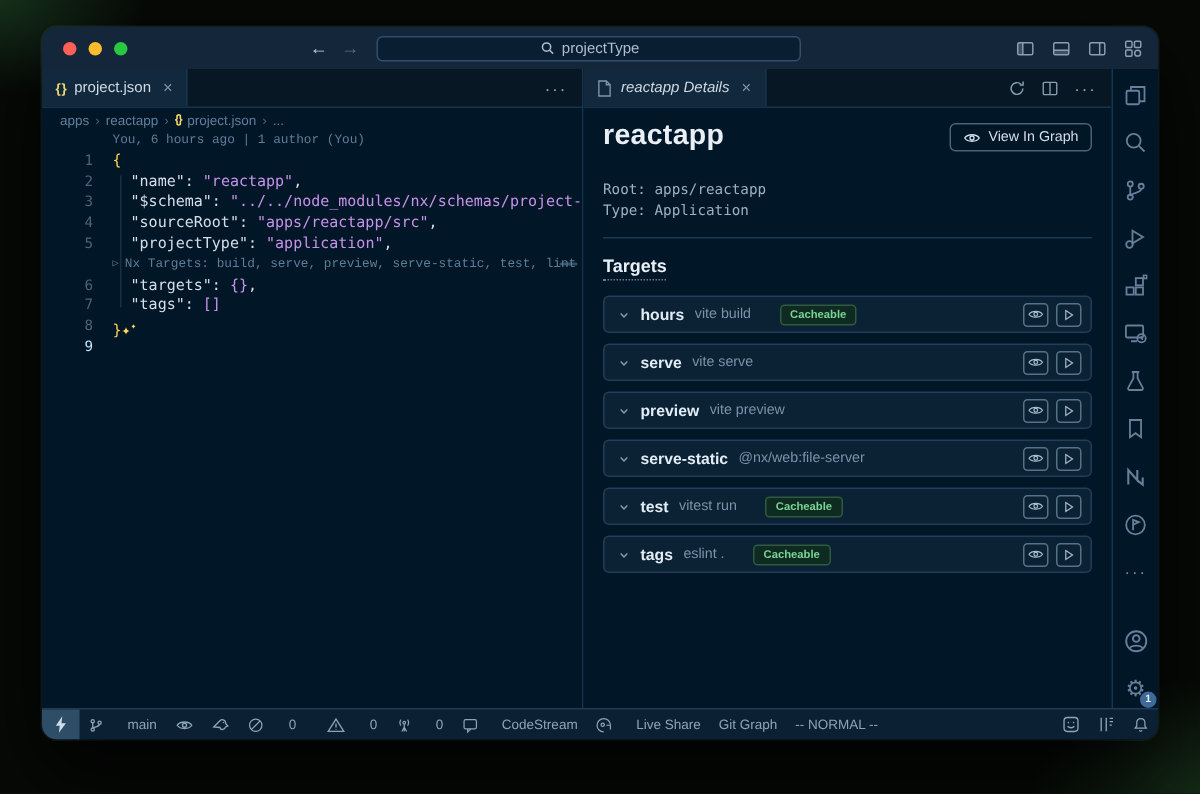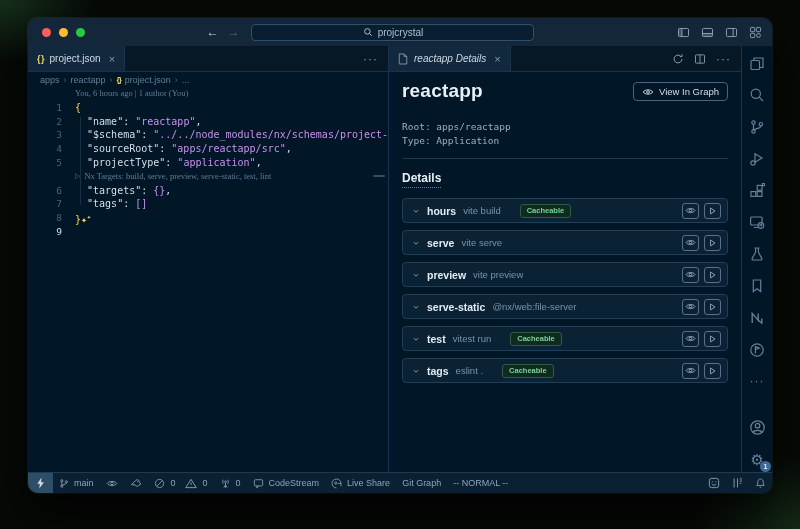--- a/index.html
+++ b/index.html
@@ -46,21 +46,21 @@
   
   .breadcrumb{height:15px;flex:none;display:flex;align-items:center;gap:4px;padding:0 12px;font-size:9px;color:#627f99;background:#011627;}
   .bc-sep{color:#4a6379;font-size:9px;}
   .bc-json{color:#f5d76e;font-weight:bold;font-size:8px;letter-spacing:-1px;}
   
   .editor-body{flex:1;position:relative;font-family:"DejaVu Sans Mono", monospace;overflow:hidden;}
   .crow{display:flex;height:13.8px;line-height:13.8px;white-space:pre;}
   .lnum{width:34px;flex:none;text-align:right;margin-right:13px;color:#4b6479;font-size:9.5px;}
   .lnum.active{color:#c5e4fd;}
   .ccode{font-size:10px;overflow:hidden;}
-  .lens{font-size:8.5px;color:#5f7e97;font-family:Liberation Serif, serif;display:flex;align-items:center;gap:4px;}
+  .lens{font-size:8.5px;color:#5f7e97;font-family:Liberation Mono, monospace;display:flex;align-items:center;gap:4px;}
   .lens-play{font-size:7px;color:#5f7e97;}
   .tk-w{color:#d6deeb}.tk-v{color:#c792ea}.tk-g{color:#f7d354}
   .tk-s1{color:#ffd75e;font-size:10px}.tk-s2{color:#ffd75e;font-size:6.5px;vertical-align:4px}
   .indent-guide{position:absolute;left:52px;top:30px;width:1px;height:88px;background:rgba(95,126,151,.25);}
   .ruler-dash{position:absolute;right:3px;top:88px;width:12px;height:2px;border-radius:1px;background:#5f7e97;opacity:.55;}
   
   .panel-body{flex:1;padding:6px 13px 0 13px;overflow:hidden;background:#011627;}
   .p-head{display:flex;align-items:flex-start;justify-content:space-between;margin-top:2px;}
   .p-title{font-size:19px;font-weight:700;color:#e9eff6;letter-spacing:.2px;}
   .btn-graph{display:flex;align-items:flex-end;gap:5px;border:1px solid #4a6377;border-radius:4px;background:transparent;
@@ -78,21 +78,21 @@
   .t-btn{width:17px;height:16px;border:1px solid #56728a;border-radius:3px;background:transparent;display:flex;align-items:center;justify-content:center;color:#a8bccd;margin-left:5px;cursor:pointer;padding:0;}
   
   .activitybar{width:31px;flex:none;border-left:1px solid #15344d;background:#011627;display:flex;flex-direction:column;align-items:center;padding:9px 0 4px 0;gap:14.5px;}
   .ab-icon{width:20px;height:20px;display:flex;align-items:center;justify-content:center;color:#66809a;position:relative;}
   .ab-sp{flex:1}
   .gear-badge{position:absolute;right:-4px;bottom:-4px;width:11px;height:11px;border-radius:50%;background:#3d6a99;color:#e8eef5;
     font-size:7px;display:flex;align-items:center;justify-content:center;font-weight:700;}
   .gear-glyph{font-size:15px;line-height:1;}
   
   .statusbar{height:21px;flex:none;background:#0c2033;border-top:1px solid #1d3b53;display:flex;align-items:stretch;font-size:9px;color:#8ba4b8;}
-  .sb-item{display:flex;align-items:center;gap:5px;padding:0 6px;white-space:nowrap;text-align:center;}
+  .sb-item{display:flex;align-items:center;gap:16px;padding:0 6px;white-space:nowrap;text-align:center;}
   .sb-remote{background:#2d4e66;color:#cfdce8;padding:0 8px;border-bottom-left-radius:0;}
   .sb-sp{flex:1}
   .sb-num{margin-left:1px;}
 </style>
 </head>
 <body>
 
 <div class="window">
 
   <div class="titlebar">
@@ -106,21 +106,21 @@
       <span class="arr-back">←</span>
       <span class="arr-fwd">→</span>
     </div>
     <div class="searchbox">
       <span class="ic">
         <svg width="10" height="10" viewBox="0 0 16 16" fill="none" stroke="#aebfd0" stroke-width="1.6">
             <circle cx="7" cy="7" r="4.4"></circle>
             <path d="M10.3 10.3 L14 14"></path>
           </svg>
       </span>
-      <span>projcrystal</span>
+      <span>projectType</span>
     </div>
     <div class="tb-sp2"></div>
     <div class="layout-icons">
       <span class="ic">
         <svg width="13" height="13" viewBox="0 0 16 16" fill="none" stroke="#8aa0b2" stroke-width="1.2">
             <rect x="1.8" y="3" width="12.4" height="10" rx="1.4"></rect>
             <path d="M6 3v10"></path>
             <rect x="1.8" y="3" width="4.2" height="10" fill="#8aa0b2" opacity=".35" stroke="none"></rect>
           </svg>
       </span>
@@ -232,21 +232,21 @@
                 </svg>
             </span>
             <span>View In Graph</span>
           </button>
         </div>
         <div class="p-meta">
           <div><span>Root:</span> <span>apps/reactapp</span></div>
           <div><span>Type:</span> <span>Application</span></div>
         </div>
         <div class="p-div"></div>
-        <div class="h-targets">Details</div>
+        <div class="h-targets">Targets</div>
         <div class="targets-list">
   <div class="trow">
     <span class="t-chev ic">
       <svg width="8" height="8" viewBox="0 0 16 16" fill="none" stroke="currentColor" stroke-width="2">
                   <path d="M3.5 6 8 10.5 12.5 6"></path>
                 </svg>
     </span>
     <span class="t-name">hours</span>
     <span class="t-cmd">vite build</span>
     <span class="t-badge">Cacheable</span>

